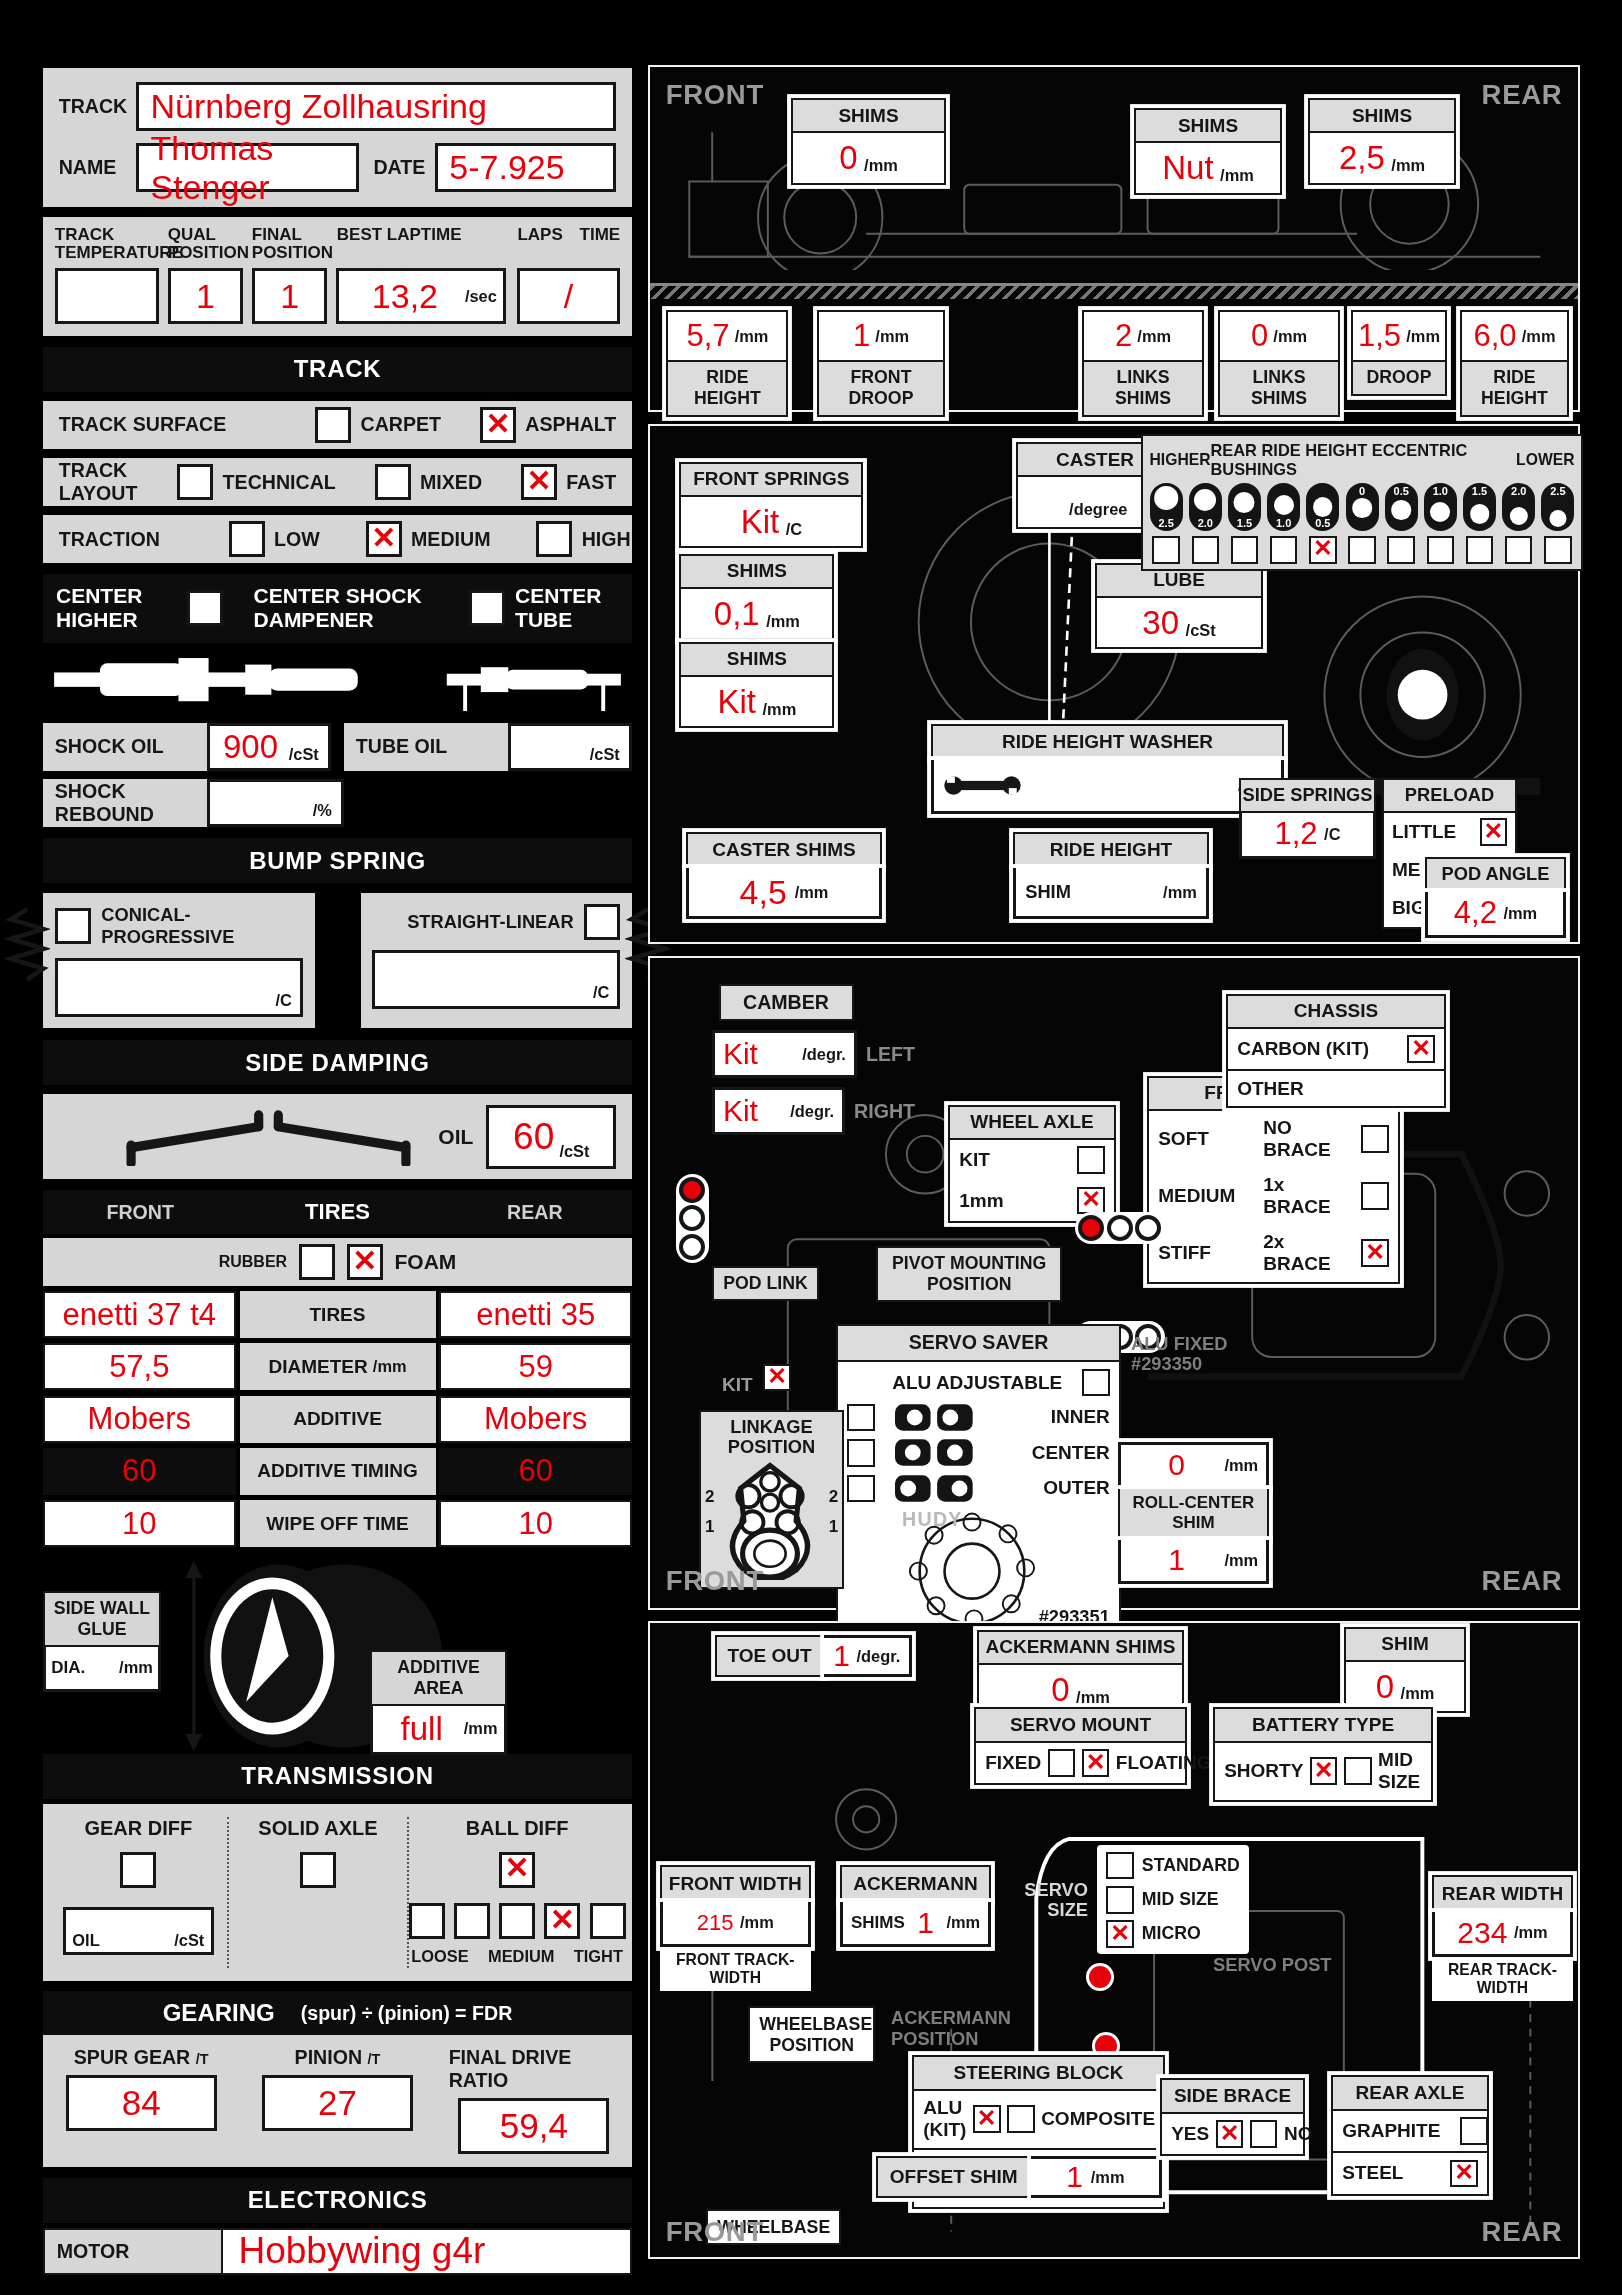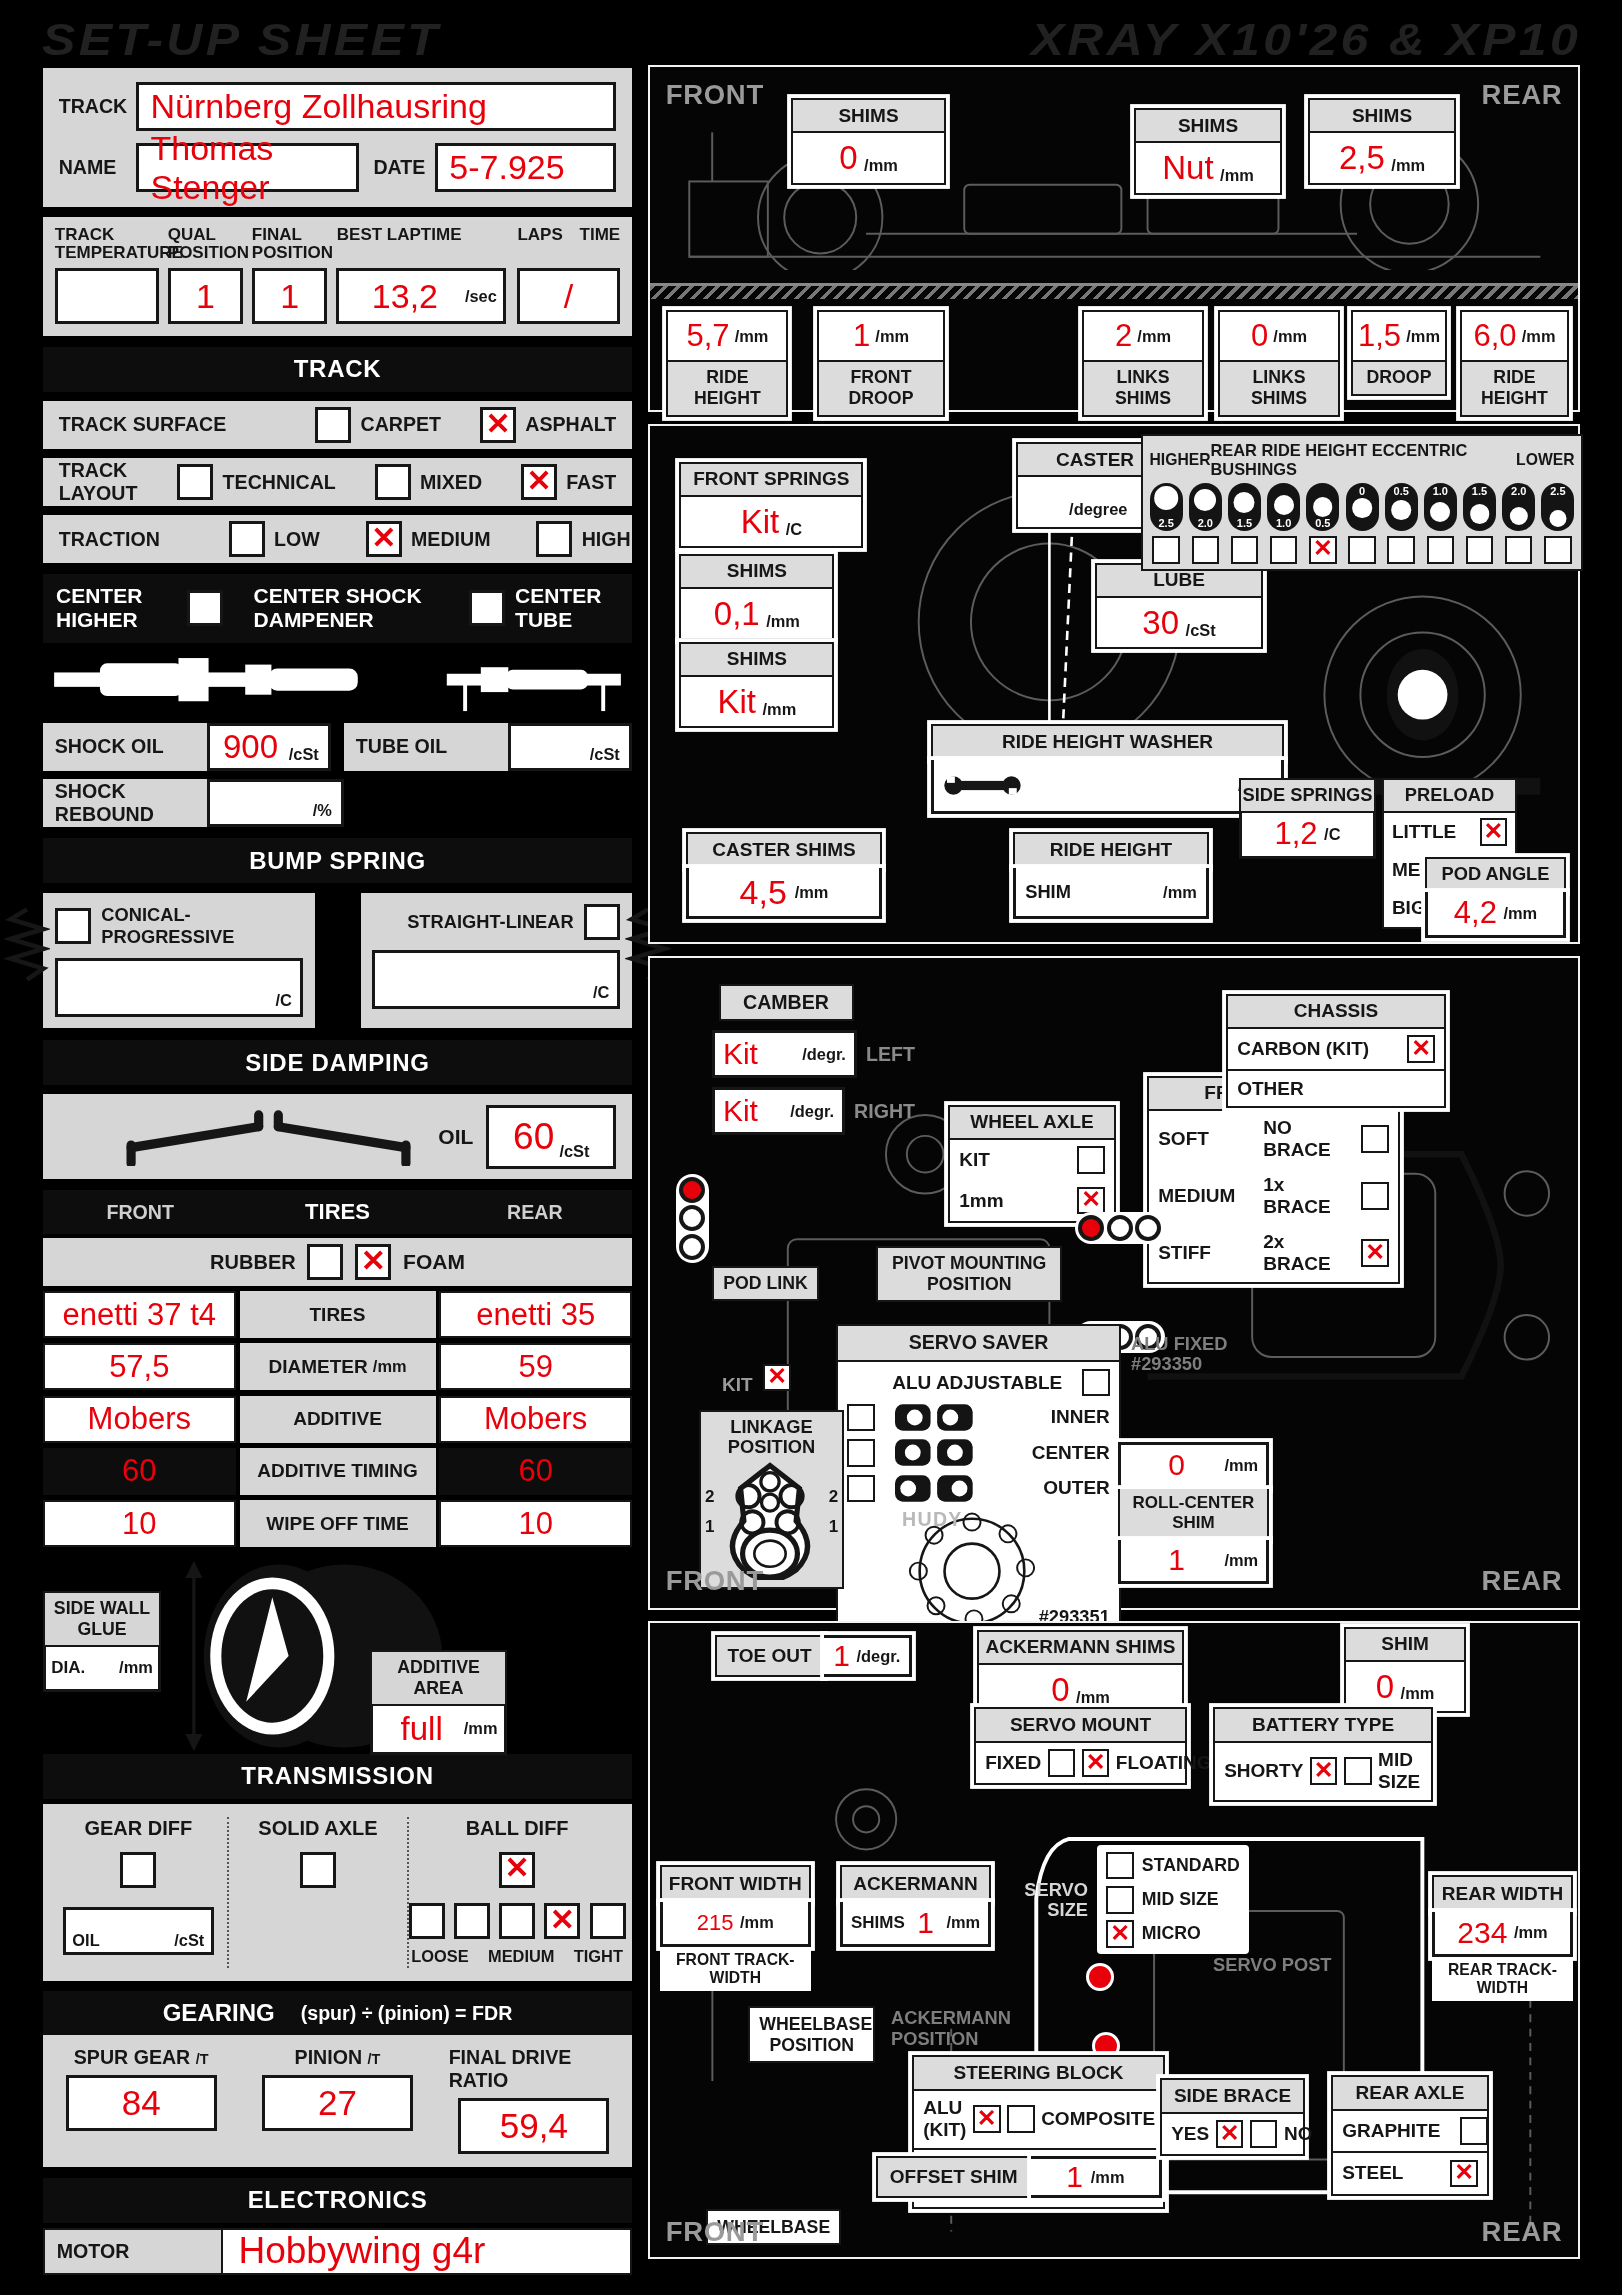--- a/index.html
+++ b/index.html
@@ -92,24 +92,20 @@
   .pill .pnum.t{top:2px;} .pill .pnum.b{bottom:2px;}
   .wrench{display:inline-block;}
   .greytag{position:absolute;font-weight:bold;color:#7e7e7e;font-size:18.3px;line-height:1.1;}
   .whitetag{position:absolute;background:#fff;color:#161616;font-weight:bold;font-size:17.7px;padding:5.2px 9.2px;border:2px solid #161616;}
 </style>
 </head>
 <body>
 
 <div class="sheet">
 
-  <div class="titlebar">
-    <span class="title">SET-UP SHEET</span>
-    <span class="title">XRAY X10'26 &amp; XP10</span>
-  </div>
 
   <div class="leftcol">
 
     <div class="idbox">
       <div class="idrow">
         <span class="idlbl">TRACK</span>
         <div class="idfield wb rv">Nürnberg Zollhausring</div>
       </div>
       <div class="idrow">
         <span class="idlbl">NAME</span>
@@ -280,21 +276,21 @@
         <span class="unit" style="align-self:flex-end;padding-bottom:5.2px">/cSt</span>
       </div>
     </div>
 
     <div class="tireshdr" style="padding:9.2px 0">
       <span style="width:33%;text-align:center;font-size:19.6px;color:#cfcfcf">FRONT</span>
       <span style="width:34%;text-align:center">TIRES</span>
       <span style="width:33%;text-align:center;font-size:19.6px;color:#cfcfcf">REAR</span>
     </div>
     <div class="trackrow" style="margin-top:3.9px;justify-content:center;gap:11.8px">
-      <span class="lbl" style="font-size:20px">RUBBER</span>
+      <span class="lbl" style="font-size:16px">RUBBER</span>
       <span class="cb"></span>
       <span class="cb on"></span>
       <span class="lbl" style="font-size:21px">FOAM</span>
     </div>
     <div class="tirerow">
       <div class="tirecell rv">enetti 37 t4</div>
       <div class="tirecell tiremid">
           <span class="lbl">TIRES</span>
         </div>
       <div class="tirecell rv">enetti 35</div>

